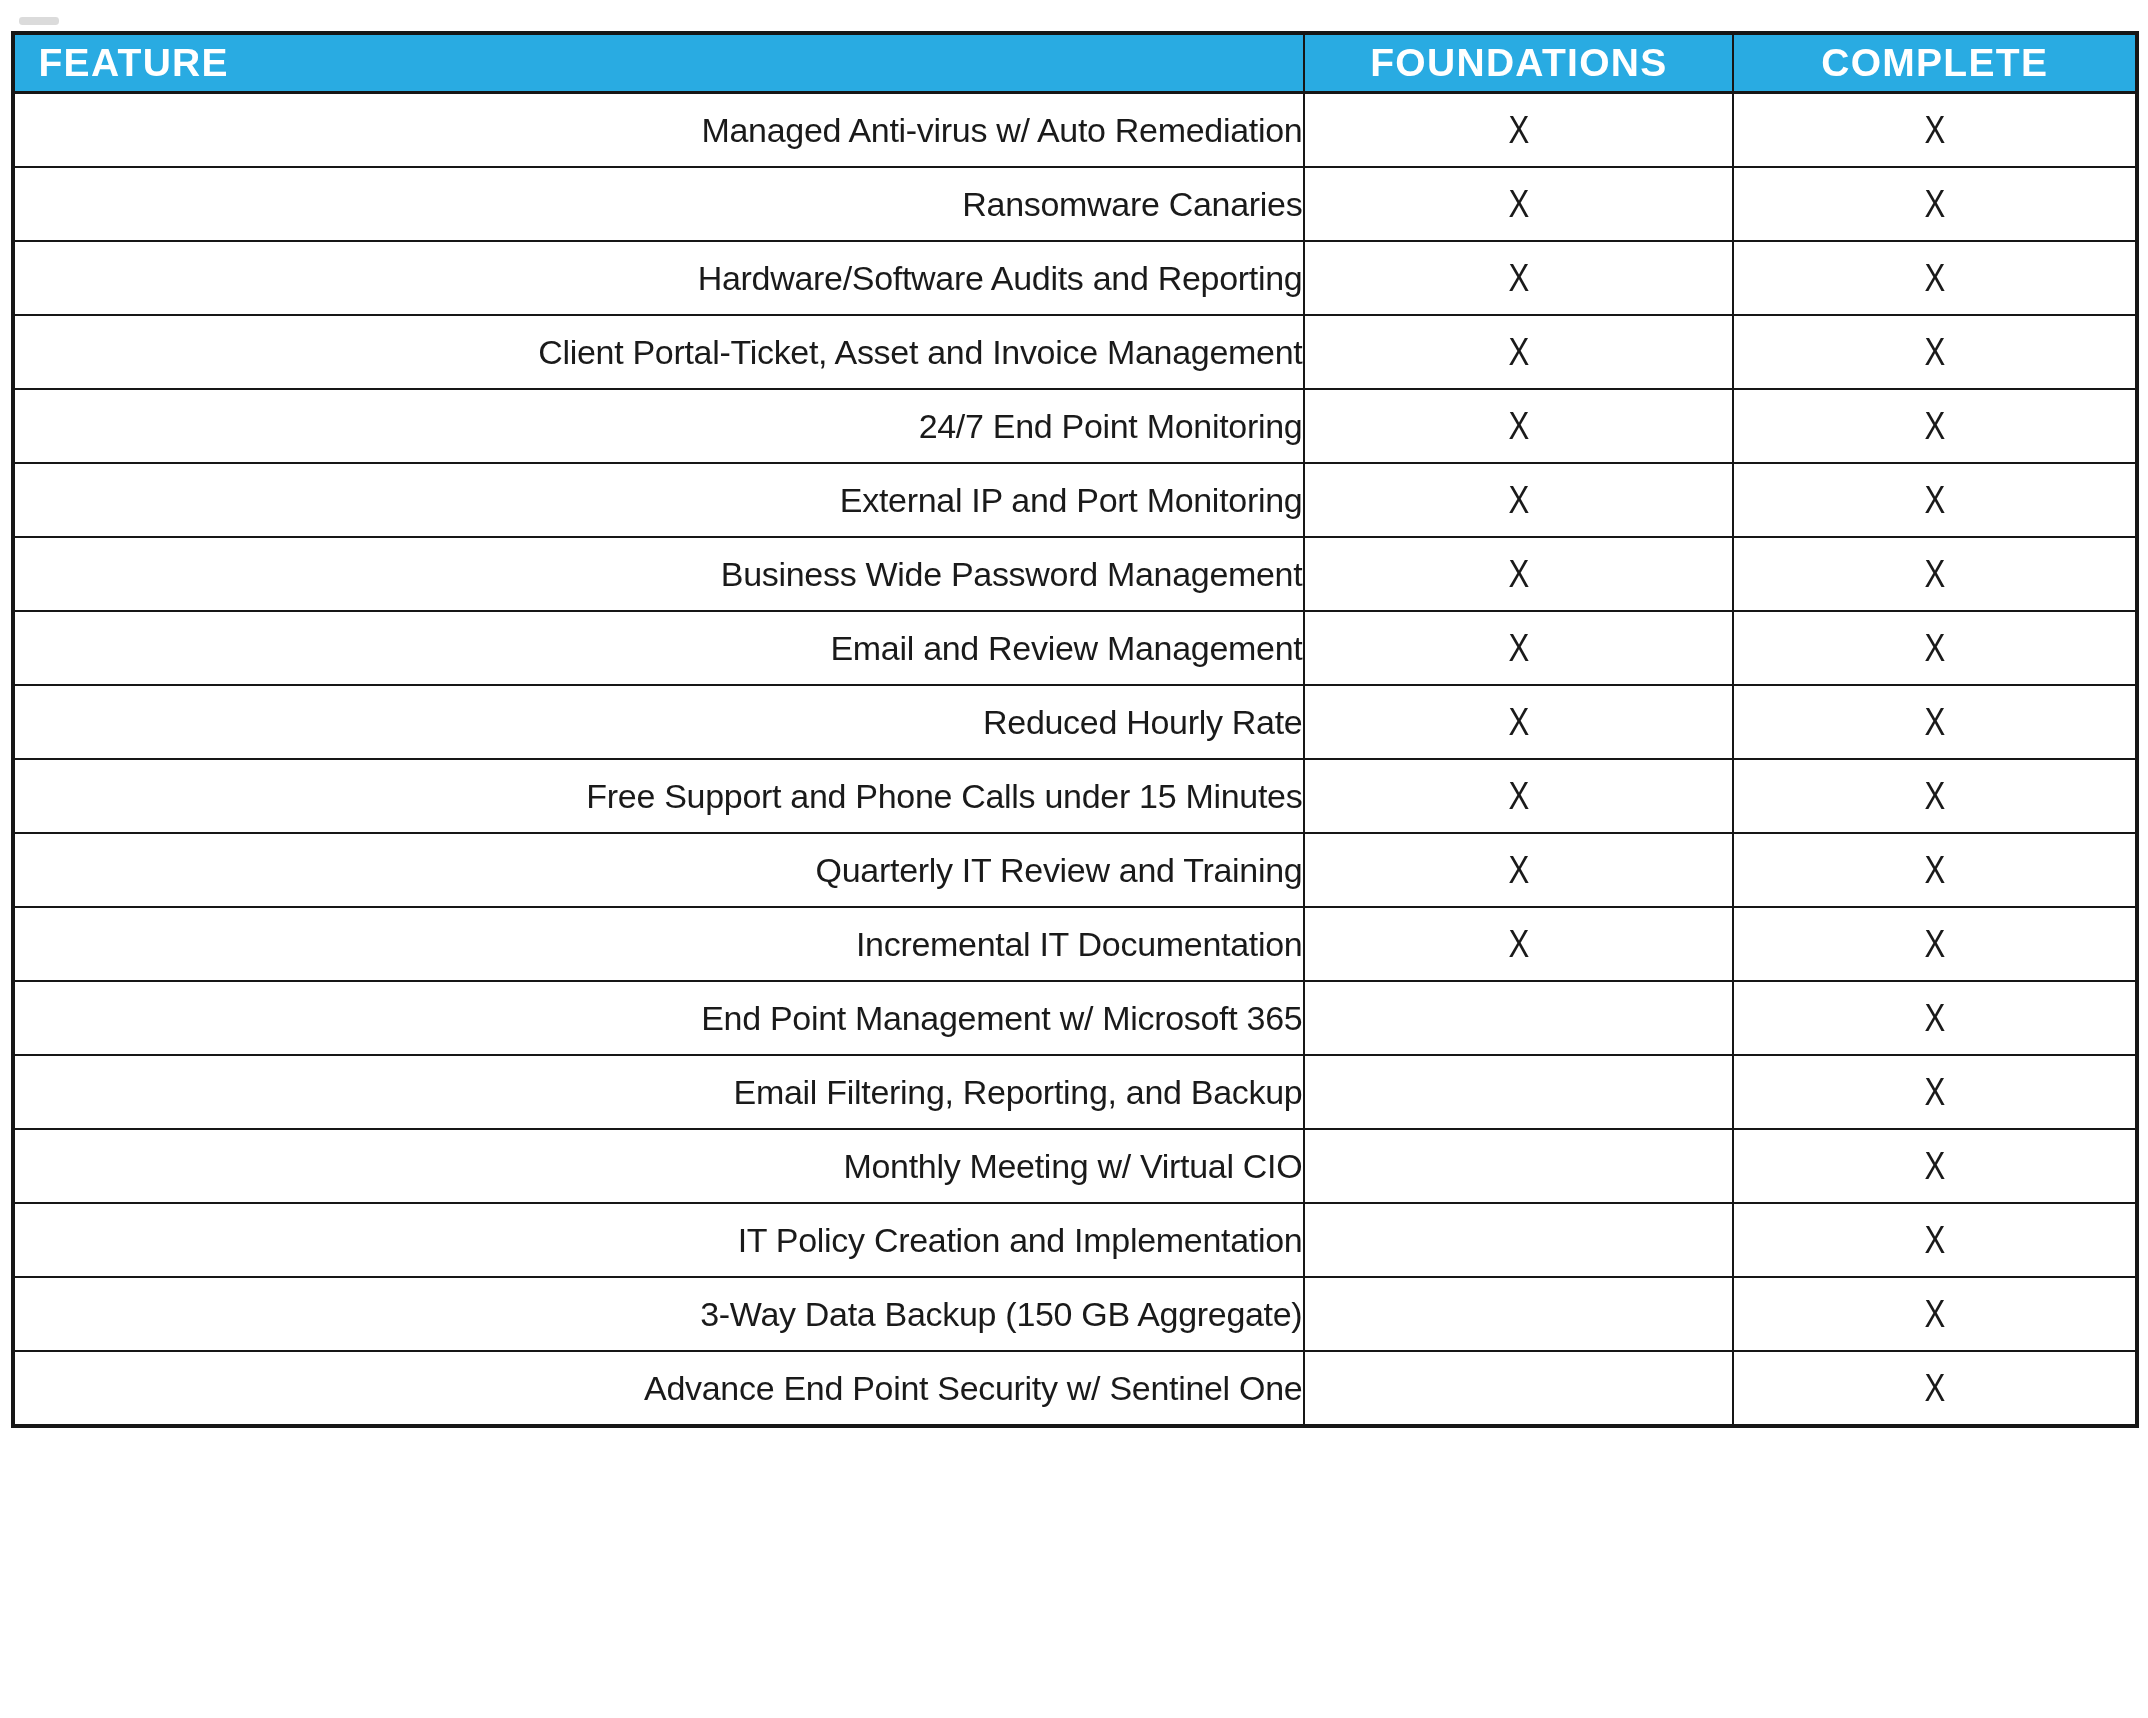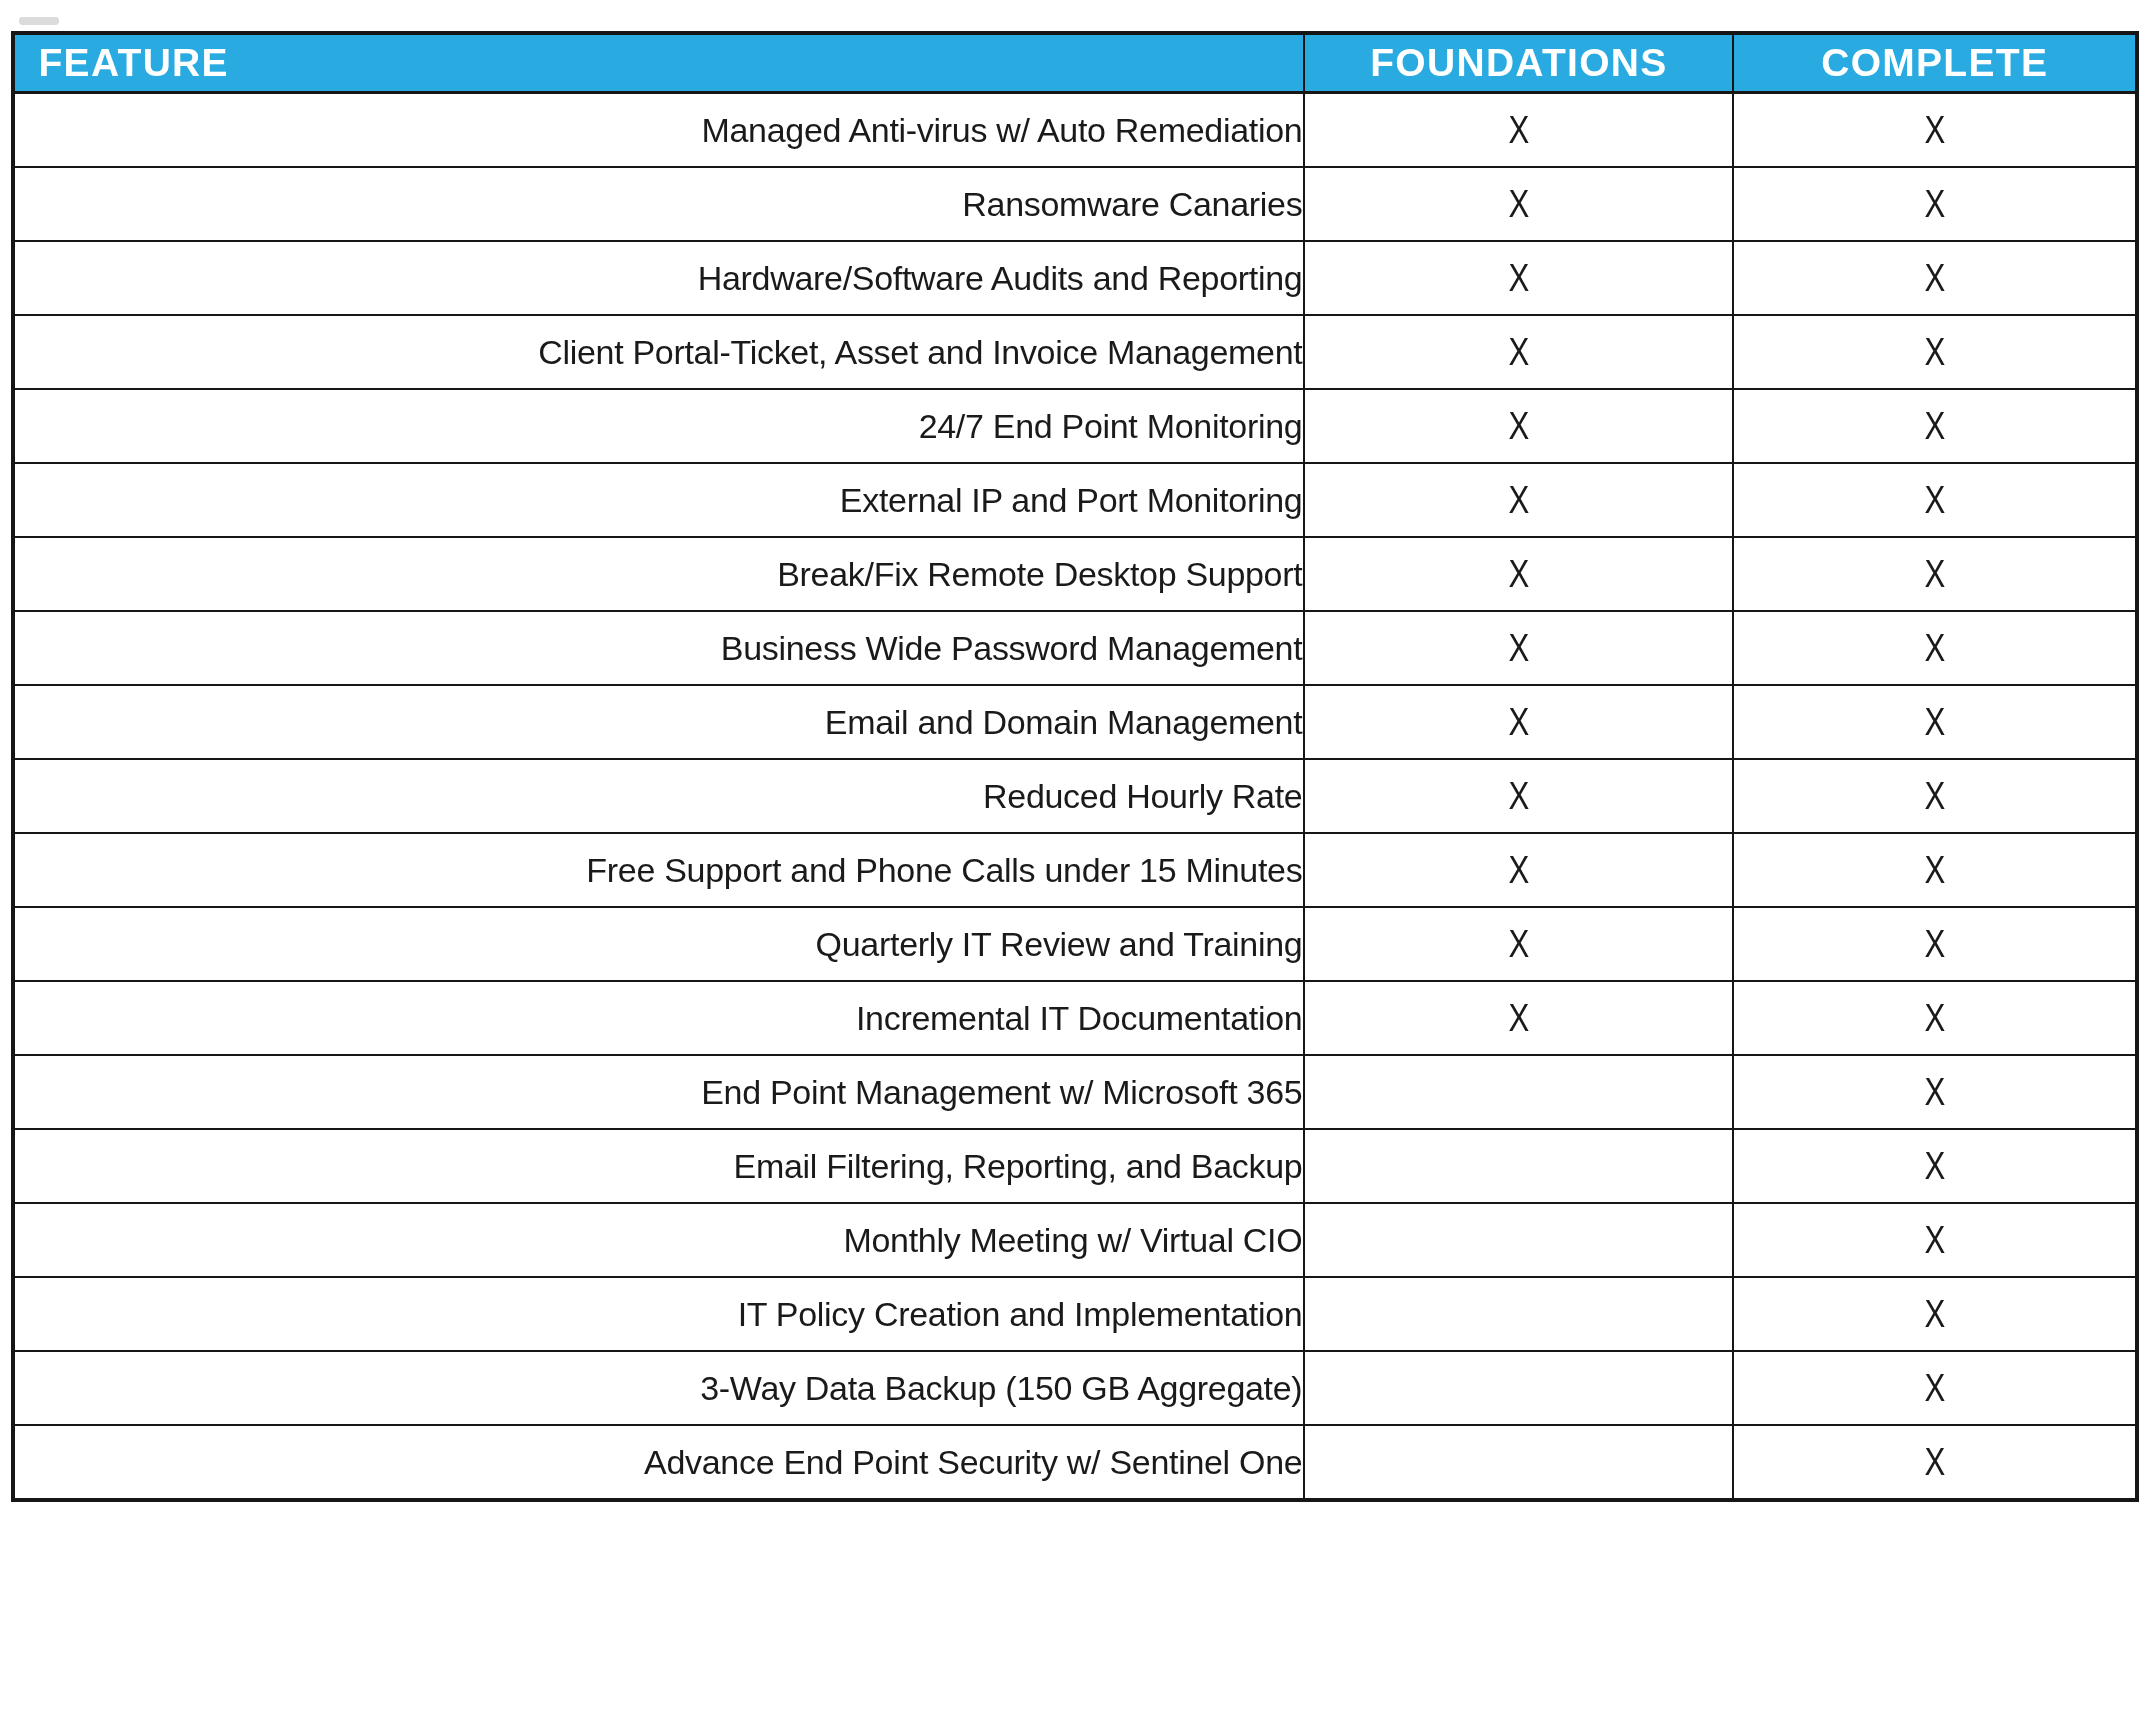--- a/index.html
+++ b/index.html
@@ -89,31 +89,26 @@
           <td class="feature-cell">24/7 End Point Monitoring</td>
           <td class="mark-cell"><span class="mark-glyph">x</span></td>
           <td class="mark-cell"><span class="mark-glyph">x</span></td>
         </tr>
         <tr>
           <td class="feature-cell">External IP and Port Monitoring</td>
           <td class="mark-cell"><span class="mark-glyph">x</span></td>
           <td class="mark-cell"><span class="mark-glyph">x</span></td>
         </tr>
         <tr>
-          <td class="feature-cell">Break/Fix Remote Desktop Support</td>
-          <td class="mark-cell"><span class="mark-glyph">x</span></td>
-          <td class="mark-cell"><span class="mark-glyph">x</span></td>
-        </tr>
-        <tr>
           <td class="feature-cell">Business Wide Password Management</td>
           <td class="mark-cell"><span class="mark-glyph">x</span></td>
           <td class="mark-cell"><span class="mark-glyph">x</span></td>
         </tr>
         <tr>
-          <td class="feature-cell">Email and Domain Management</td>
+          <td class="feature-cell">Email and Review Management</td>
           <td class="mark-cell"><span class="mark-glyph">x</span></td>
           <td class="mark-cell"><span class="mark-glyph">x</span></td>
         </tr>
         <tr>
           <td class="feature-cell">Reduced Hourly Rate</td>
           <td class="mark-cell"><span class="mark-glyph">x</span></td>
           <td class="mark-cell"><span class="mark-glyph">x</span></td>
         </tr>
         <tr>
           <td class="feature-cell">Free Support and Phone Calls under 15 Minutes</td>

